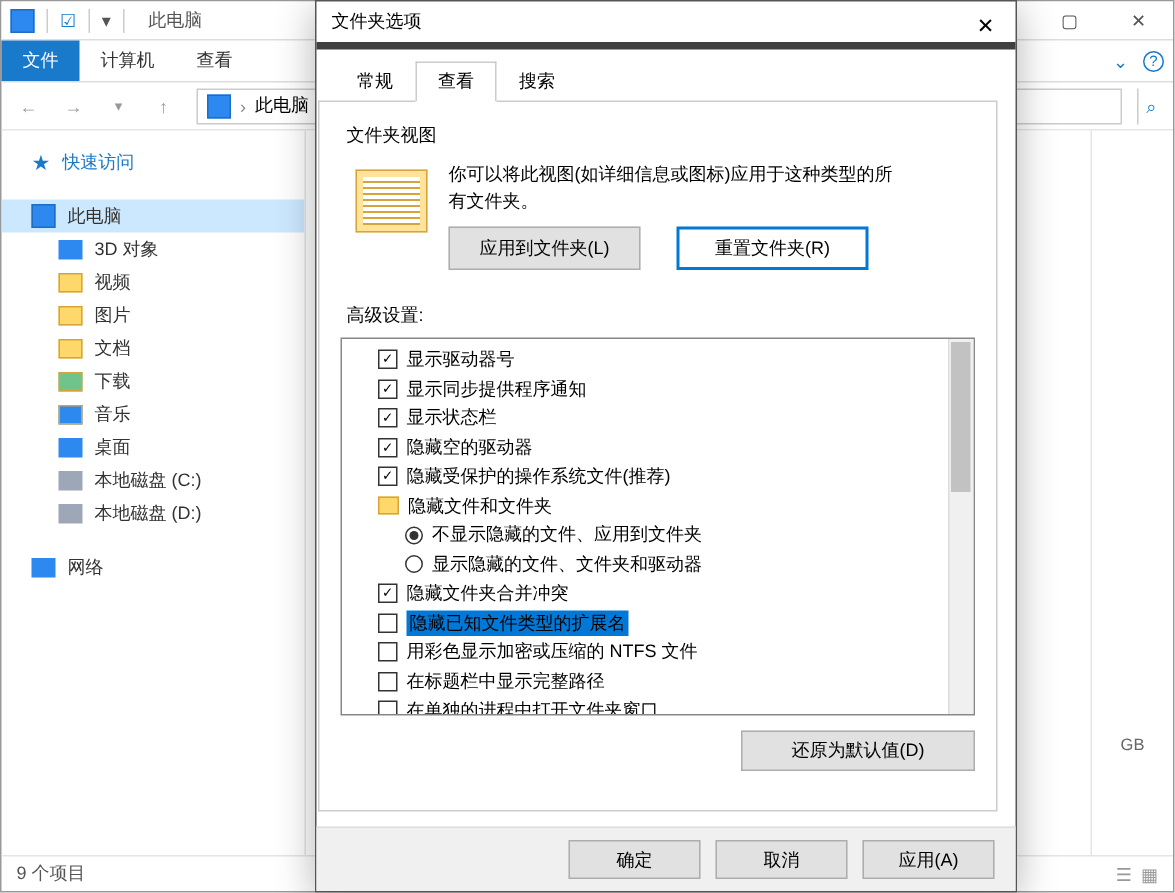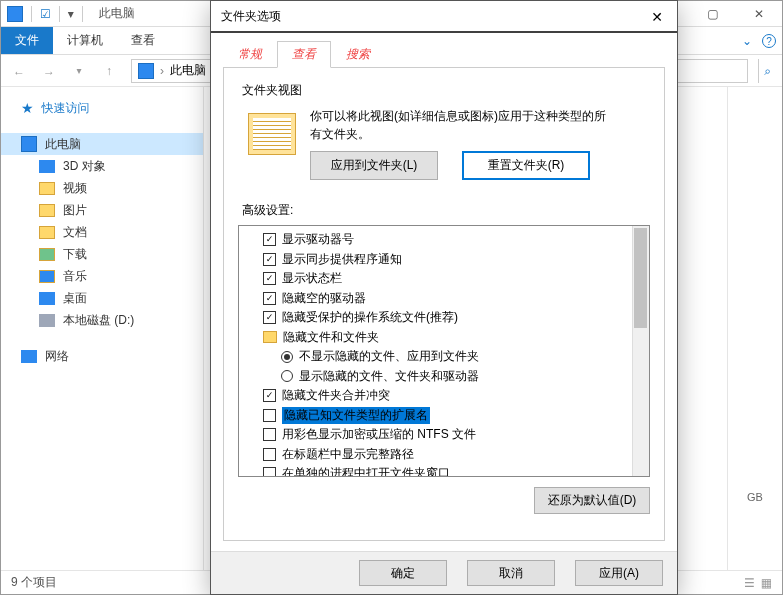--- a/index.html
+++ b/index.html
@@ -37,26 +37,26 @@
     .pin-star { color: #1979ca; font-size: 14px; }
     
     .content { flex: 1; background: #fff; }
     .right-strip { width: 55px; border-left: 1px solid #e5e5e5; padding-top: 404px; text-align: center; color: #666; font-size: 11px; }
     
     .statusbar { height: 24px; border-top: 1px solid #e5e5e5; display: flex; align-items: center; padding: 0 10px; color: #555; justify-content: space-between; }
     .view-icons { display: flex; gap: 6px; color: #999; }
     
     
     .dialog { position: absolute; left: 210px; top: 0; width: 468px; height: 595px; background: #fff; border: 1px solid #555; box-shadow: 0 5px 25px rgba(0,0,0,0.3); display: flex; flex-direction: column; }
-    .dlg-titlebar { height: 32px; display: flex; align-items: center; padding: 0 10px; border-bottom: 2px solid #404040; position: relative; }
+    .dlg-titlebar { height: 32px; display: flex; align-items: center; padding: 0 10px; border-bottom: 5px solid #404040; position: relative; }
     .dlg-close { position: absolute; right: 0; top: 0; width: 40px; height: 32px; display: flex; align-items: center; justify-content: center; font-size: 14px; }
     .dlg-tabs { display: flex; padding: 8px 12px 0 12px; gap: 0; }
-    .dlg-tab { padding: 4px 14px; border: 1px solid transparent; color: #ef4444; font-style: italic; }
+    .dlg-tab { padding: 4px 14px; border: 1px solid transparent; color: #000000; }
     .dlg-tab.active { border: 1px solid #ccc; border-bottom: 1px solid #fff; background: #fff; position: relative; z-index: 2; }
-    .dlg-content { flex: 1; border: 1px solid #ccc; margin: -1px 12px 10px 12px; padding: 10px 14px; position: relative; z-index: 1; overflow: hidden; }
+    .dlg-content { flex: 1; border: 1px solid #ccc; margin: -1px 12px 10px 1px; padding: 10px 14px; position: relative; z-index: 1; overflow: hidden; }
     
     .section-title { margin: 4px 0 8px 4px; }
     .folderview-row { display: flex; gap: 14px; }
     .big-folder { width: 48px; height: 42px; background: #ffe39a; border: 1px solid #d6a43a; margin-left: 10px; margin-top: 6px; flex-shrink: 0; position: relative; }
     .big-folder:before { content: ''; position: absolute; left: 4px; top: 4px; right: 4px; bottom: 4px; background: repeating-linear-gradient(#fff, #fff 3px, #d6a43a 3px, #d6a43a 4px); }
     .fv-text { line-height: 1.5; }
     .fv-buttons { display: flex; gap: 24px; margin-top: 8px; }
     .fv-btn { width: 128px; height: 29px; border: 1px solid #adadad; background: #e1e1e1; display: flex; align-items: center; justify-content: center; font-size: 12px; }
     .fv-btn.reset { border: 2px solid #0078d7; background: #fff; }
     
@@ -68,23 +68,23 @@
     .adv-item .rb { width: 12px; height: 12px; border: 1px solid #333; border-radius: 50%; display: inline-flex; align-items: center; justify-content: center; flex-shrink: 0; }
     .adv-item .rb.checked:after { content:''; width: 6px; height: 6px; background:#333; border-radius:50%; }
     .adv-item.indent1 { padding-left: 18px; }
     .adv-item.indent2 { padding-left: 36px; }
     .adv-item.highlight span.lbl { background: #0078d7; color: #000000; padding: 0 2px; }
     .mini-folder { width: 14px; height: 12px; background: #ffd86b; border: 1px solid #d6a43a; flex-shrink: 0; }
     .adv-scrollbar { position: absolute; right: 0; top: 0; width: 17px; height: 100%; background: #f0f0f0; border-left: 1px solid #ddd; }
     .adv-thumb { position: absolute; right: 2px; top: 2px; width: 13px; height: 100px; background: #c2c2c2; }
     
     .restore-row { margin-top: 10px; text-align: right; }
-    .restore-btn { width: 116px; height: 27px; border: 1px solid #adadad; background: #e1e1e1; font-size: 12px; }
-    
-    .dlg-buttons { display: flex; justify-content: flex-end; gap: 20px; padding: 8px 14px; border-top: 1px solid #ddd; background: #f0f0f0; }
+    .restore-btn { width: 156px; height: 27px; border: 1px solid #adadad; background: #e1e1e1; font-size: 12px; }
+    
+    .dlg-buttons { display: flex; justify-content: flex-end; gap: 10px; padding: 8px 14px; border-top: 1px solid #ddd; background: #f0f0f0; }
     .dlg-btn { width: 88px; height: 26px; border: 1px solid #adadad; background: #e1e1e1; font-size: 12px; }
   </style>
 </head>
 <body>
 
 <div class="explorer">
   <div class="explorer-titlebar">
     <div class="tb-left">
       <span class="pc-icon"></span>
       <span class="tb-sep"></span>
@@ -157,20 +157,24 @@
         <div class="side-item sub">
             <span class="folder-icon" style="background:#2d89ef"></span>
             <span>音乐</span>
           </div>
         <div class="side-item sub">
             <span class="blue-icon"></span>
             <span>桌面</span>
           </div>
         <div class="side-item sub">
             <span class="disk-icon"></span>
+            <span>本地磁盘 (C:)</span>
+          </div>
+        <div class="side-item sub">
+            <span class="disk-icon"></span>
             <span>本地磁盘 (D:)</span>
           </div>
       </div>
       <div class="side-group">
         <div class="side-item">
             <span class="blue-icon"></span>
             <span>网络</span>
           </div>
       </div>
     </div>

